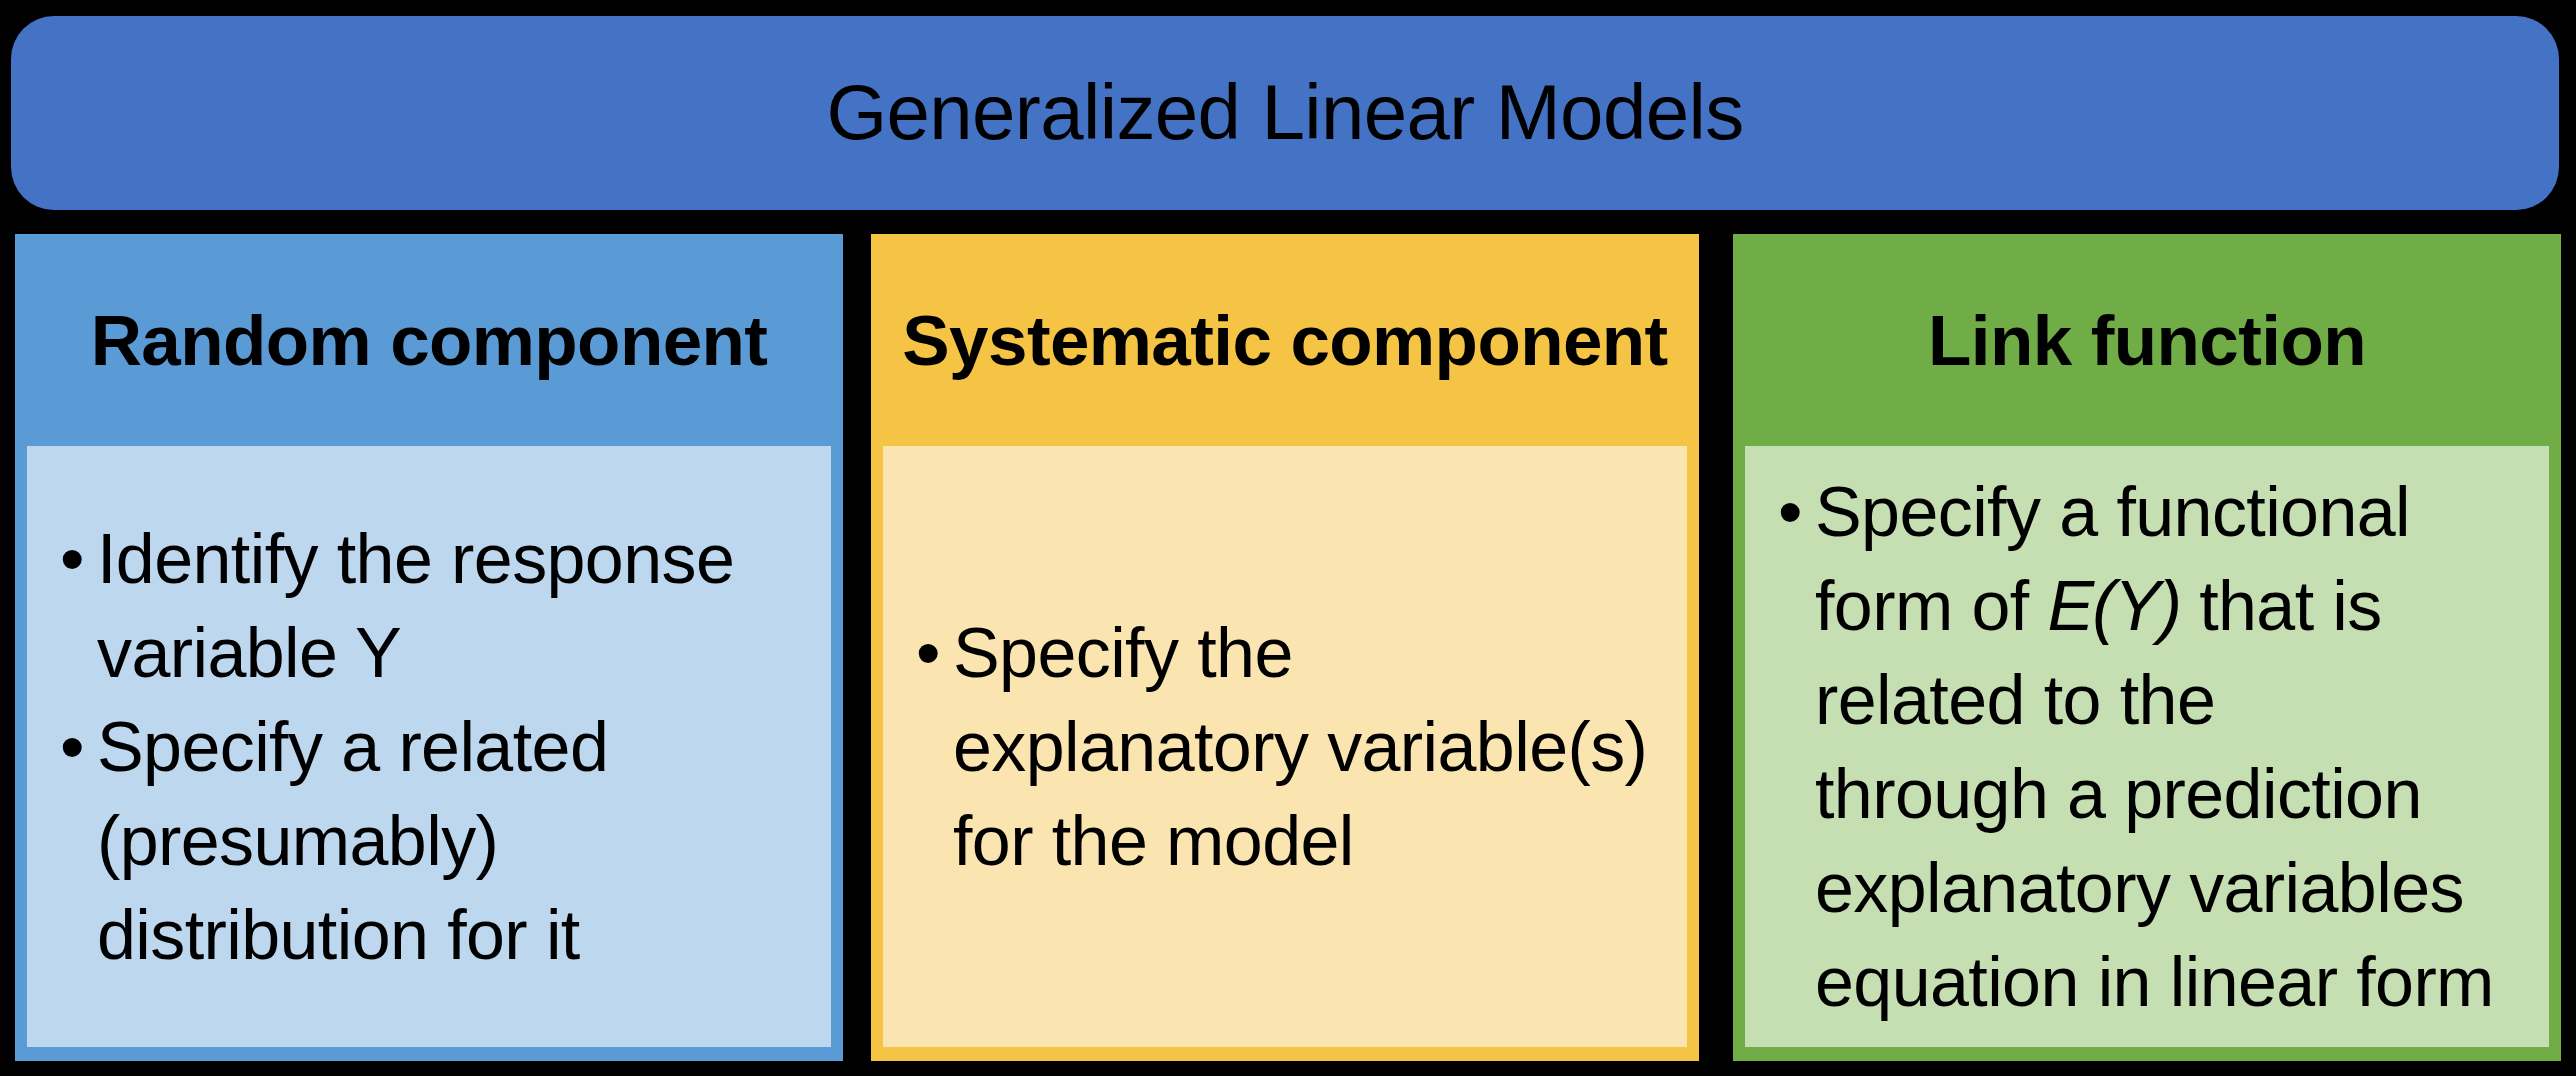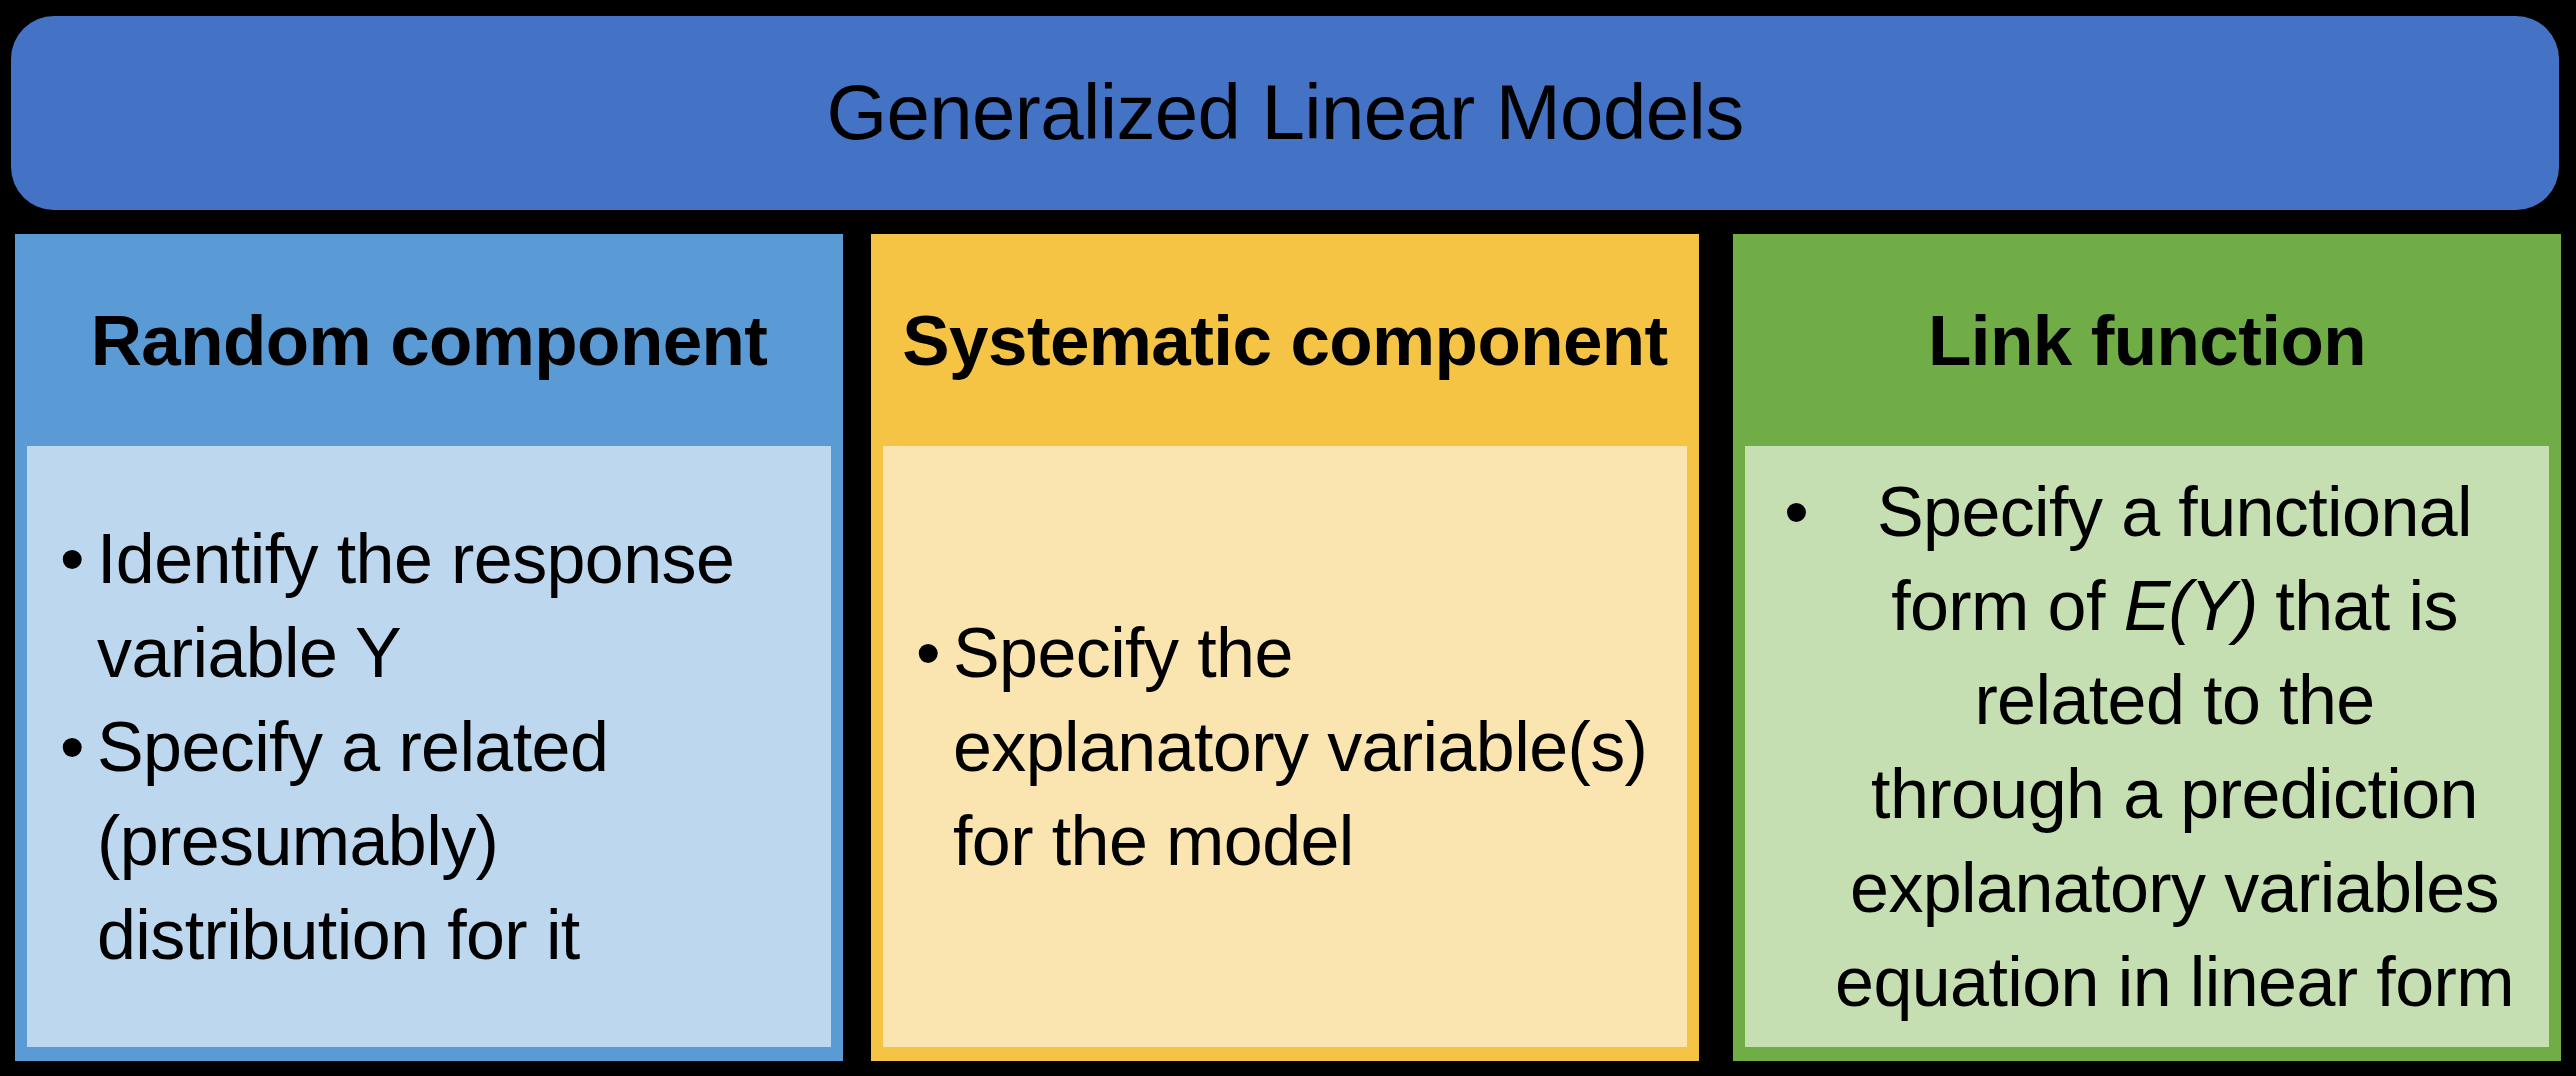--- a/index.html
+++ b/index.html
@@ -42,21 +42,21 @@
     height: 827px;
     display: flex;
   }
   .col {
     width: 950px;
     height: 827px;
     display: flex;
     flex-direction: column;
   }
   .col + .col { margin-left: 28px; }
-  #col-link { margin-left: 34px; text-align: center; }
+  #col-link { margin-left: 34px; }
 
   #col-random     { background: var(--random_header, #5B9BD5); }
   #col-systematic { background: var(--systematic_header, #F5C444); }
   #col-link       { background: var(--link_header, #70AD47); }
 
   .col-head {
     height: 212px;
     flex: 0 0 212px;
     display: flex;
     align-items: center;

